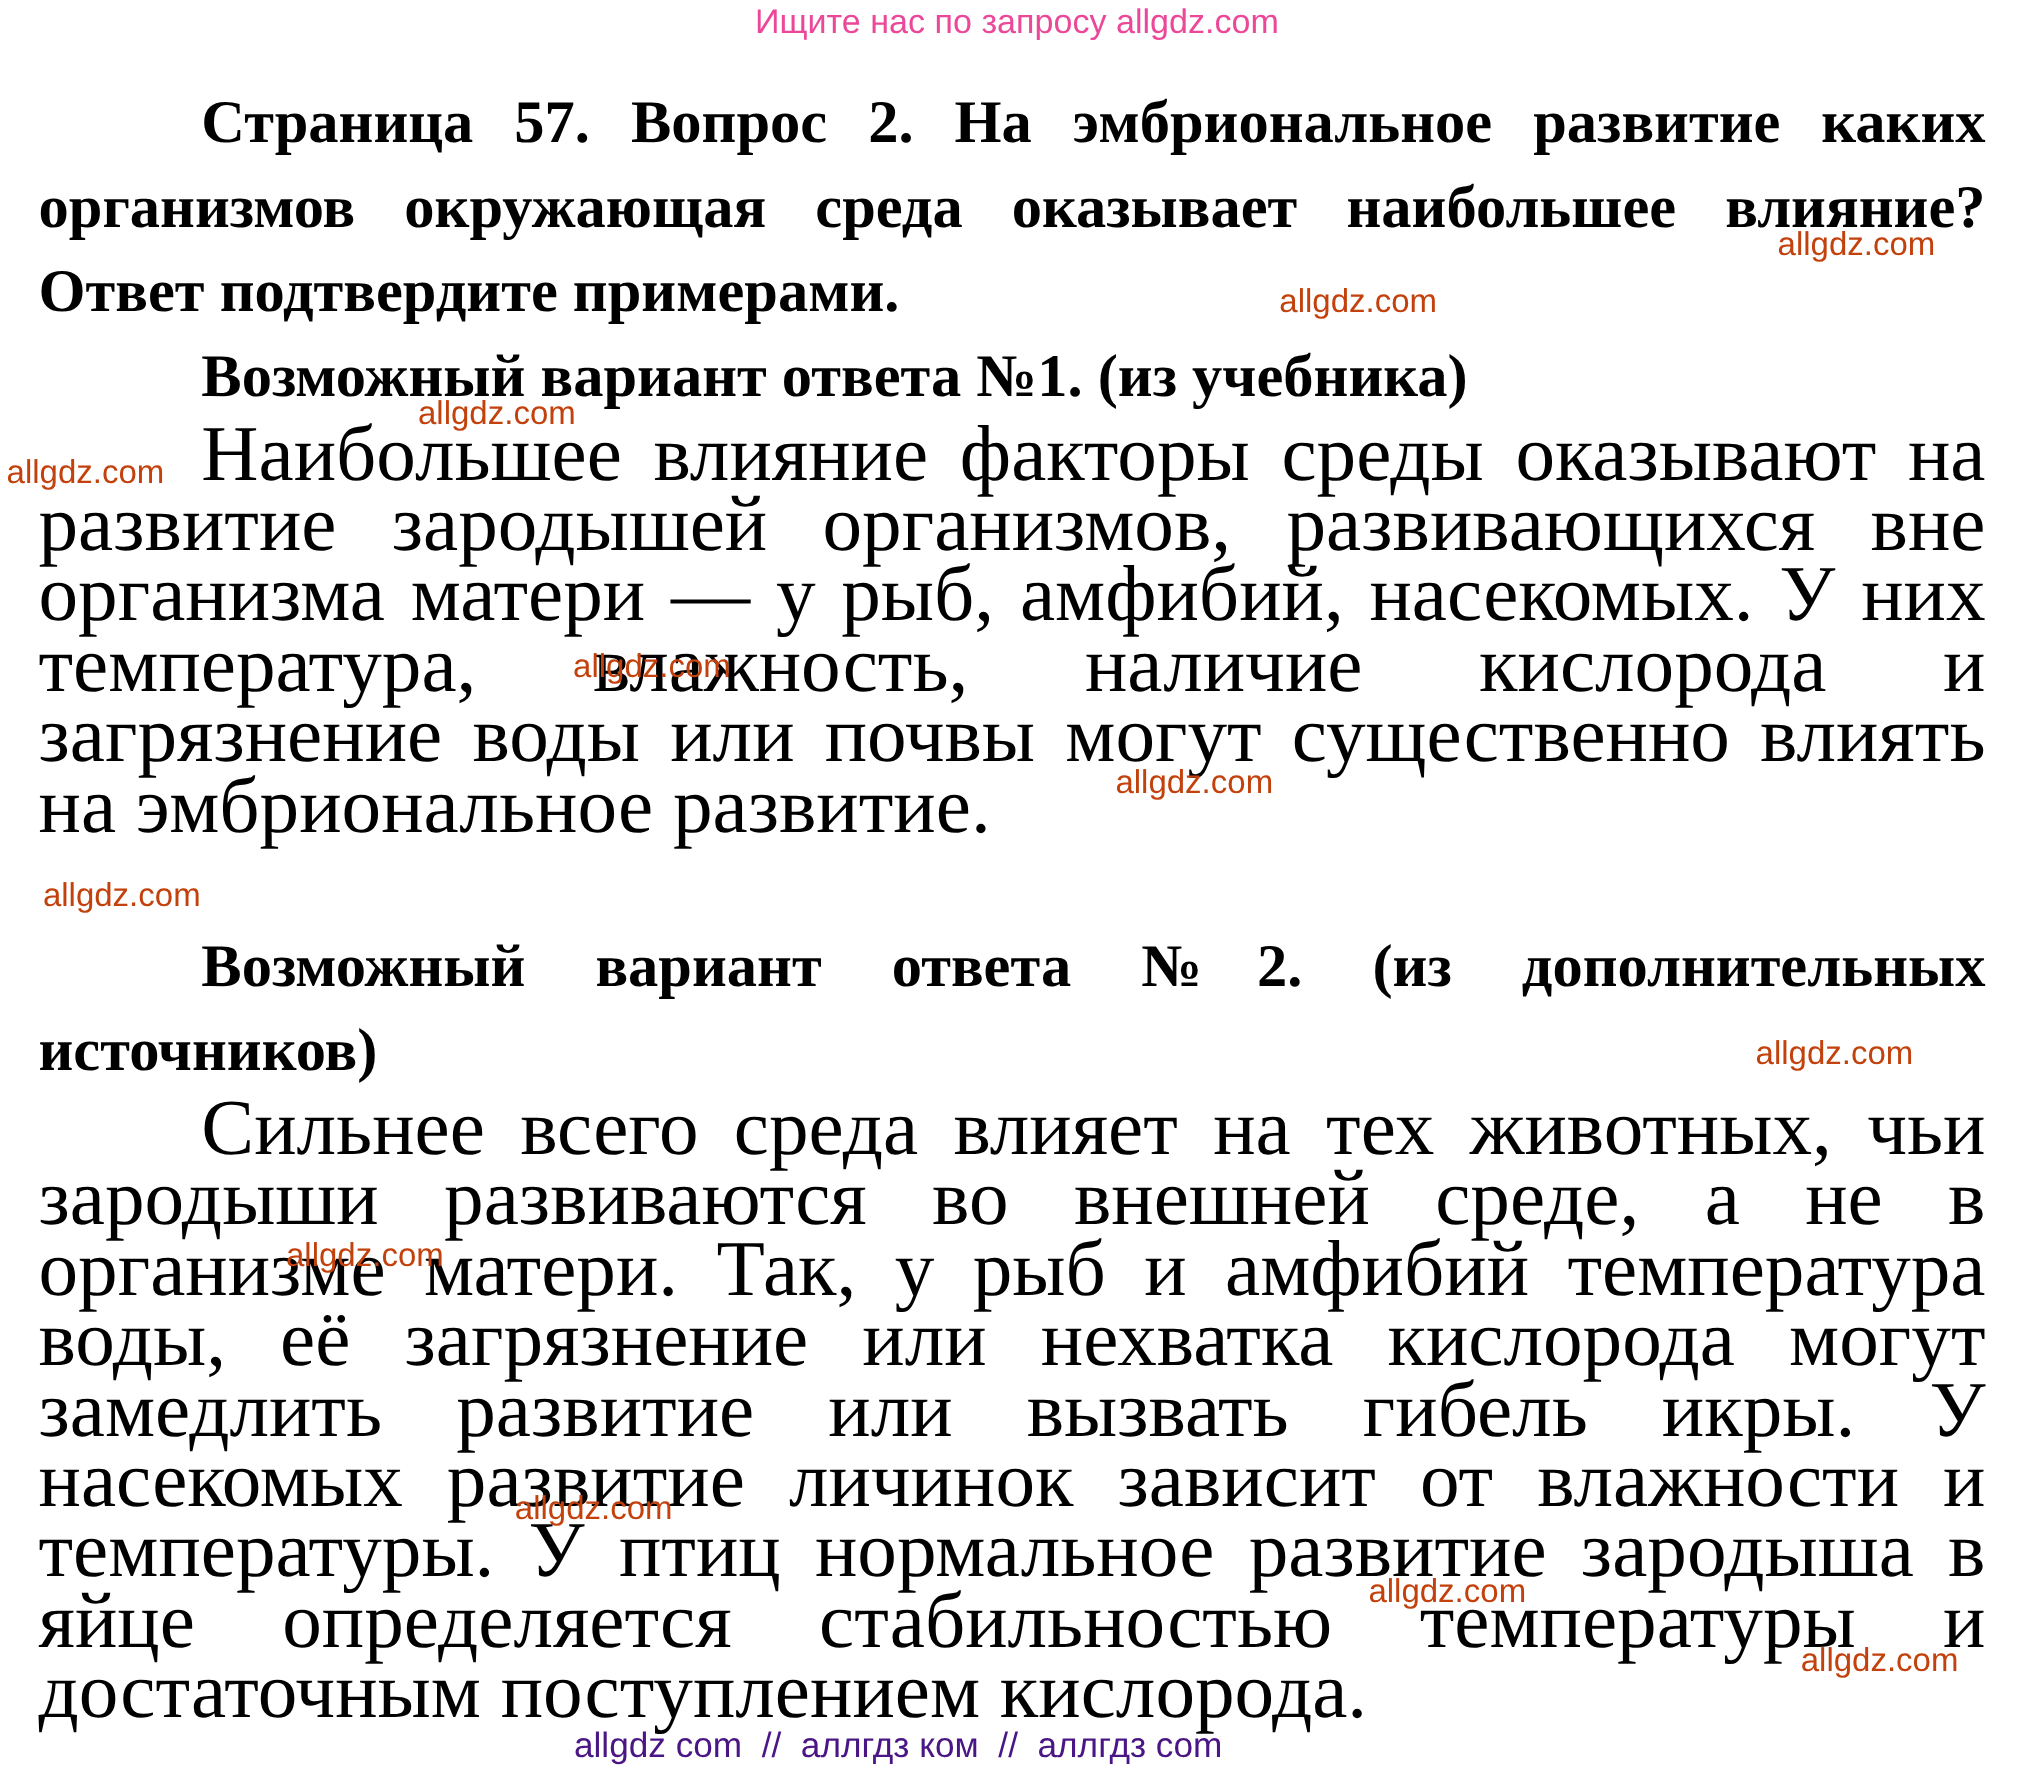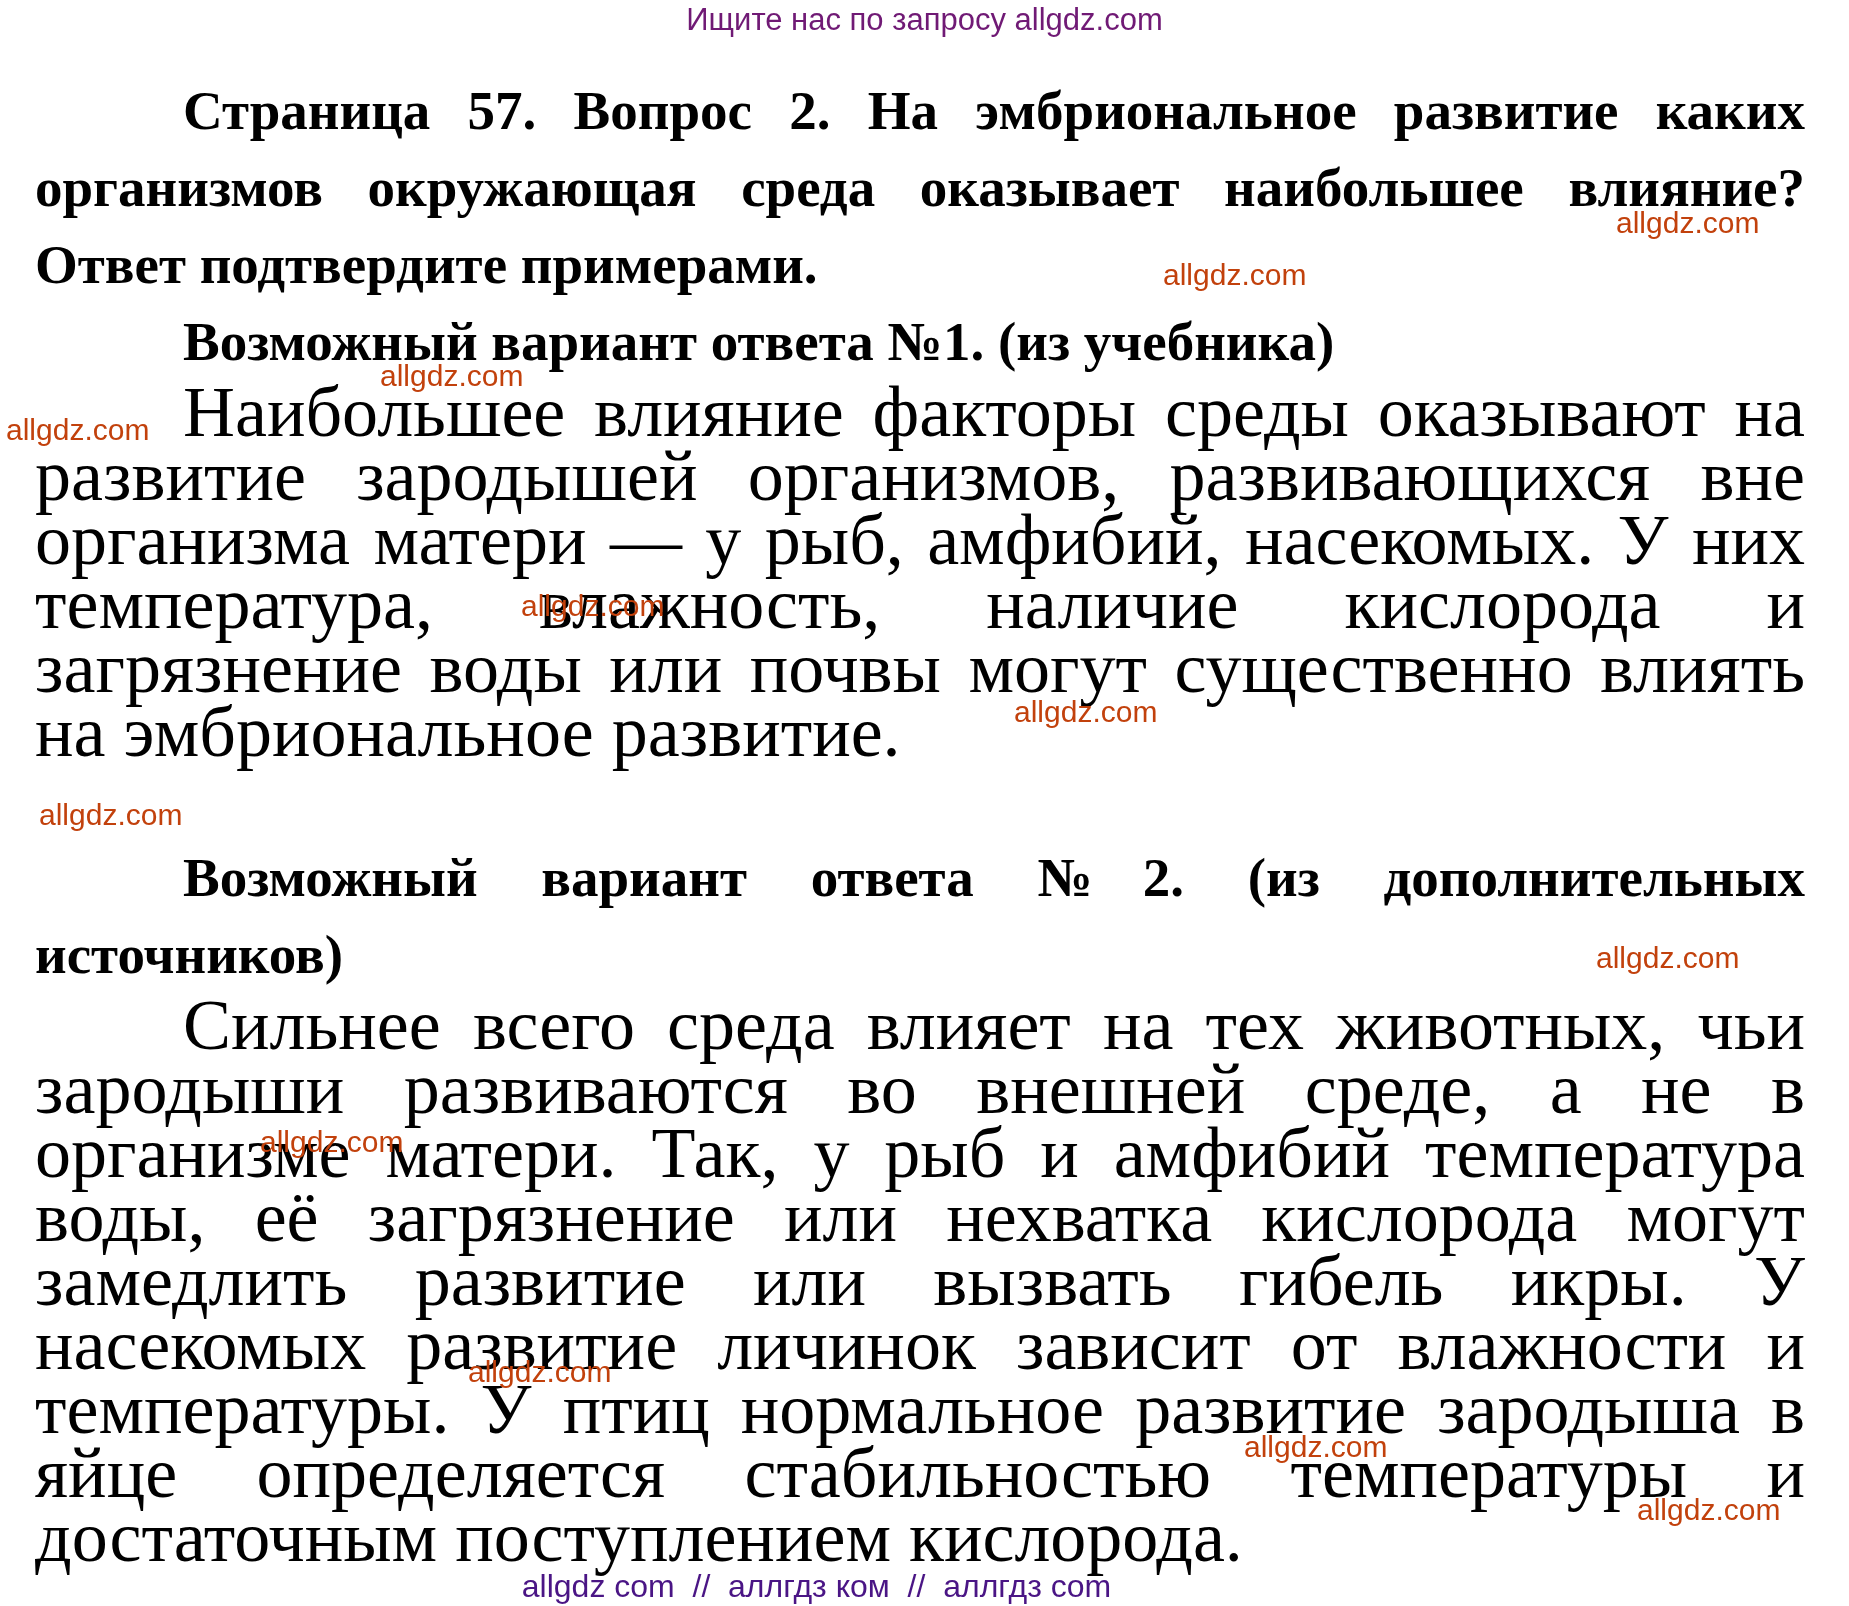--- a/index.html
+++ b/index.html
@@ -1,19 +1,19 @@
 <!DOCTYPE html>
 <html><head>
 <meta charset="utf-8">
 <style>
   html, body { margin: 0; padding: 0; background: #ffffff; }
   body { width: 1849px; height: 1606px; position: relative; overflow: hidden; }
   .top-banner {
     position: absolute; left: 0; top: 2px; width: 1849px; text-align: center;
-    font-family: "Liberation Sans", sans-serif; font-size: 31px; color: #701a75;
+    font-family: "Liberation Sans", sans-serif; font-size: 31px; color: #ec4899;
     line-height: 36px;
   }
   .doc {
     position: absolute; left: 35px; top: 72px; width: 1770px;
     font-family: "Liberation Serif", serif; color: #000;
   }
   .q {
     font-weight: bold; font-size: 55px; line-height: 77px;
     text-align: justify; text-indent: 148px; margin: 0;
   }

